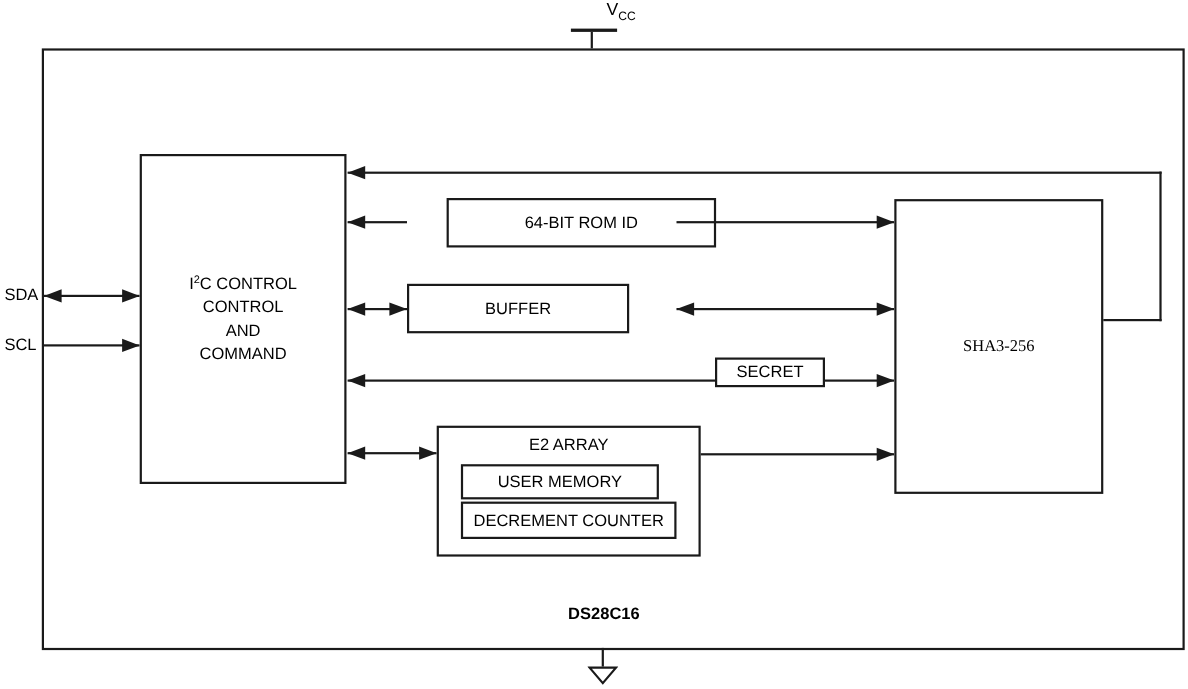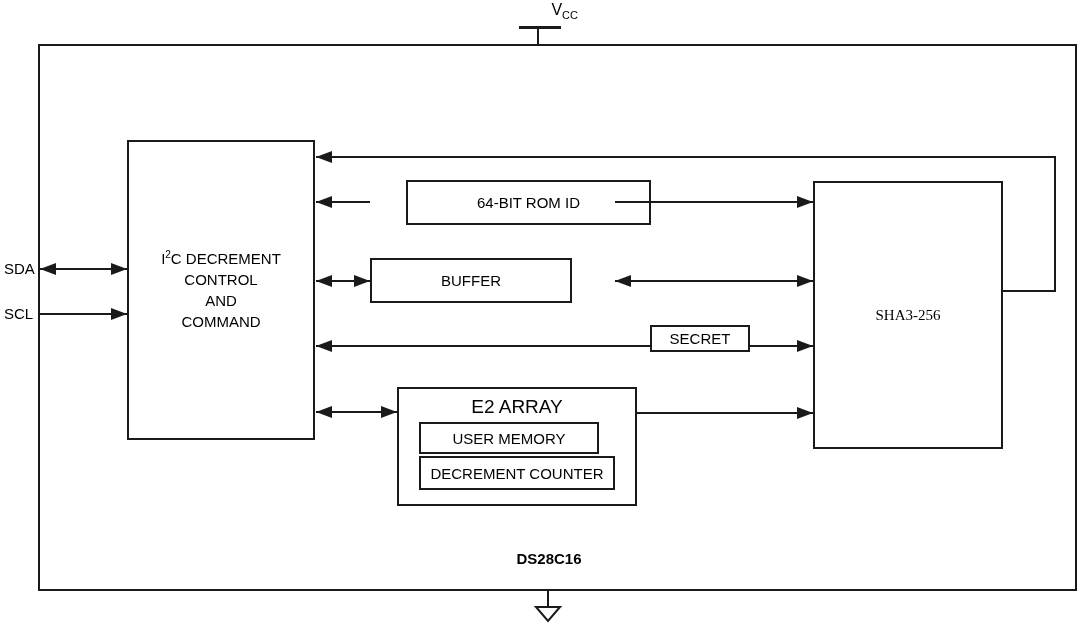--- a/index.html
+++ b/index.html
@@ -11,21 +11,21 @@
   .hline{position:absolute;height:2px;background:#1a1a1a;}
   .vline{position:absolute;width:2px;background:#1a1a1a;}
   .ah{position:absolute;width:0;height:0;border-top:6px solid transparent;border-bottom:6px solid transparent;}
   .ah.l{border-right:16px solid #1a1a1a;}
   .ah.r{border-left:16px solid #1a1a1a;}
   .lbl{position:absolute;font-size:15px;line-height:18px;white-space:nowrap;}
   .center-lbl{
     position:absolute;inset:0;display:flex;align-items:center;justify-content:center;
     font-size:15px;text-align:center;line-height:21px;
   }
-  .toplbl{position:absolute;top:7px;left:0;right:0;text-align:center;font-size:19px;}
+  .toplbl{position:absolute;top:7px;left:0;right:0;text-align:center;font-size:15px;}
   sup{font-size:10px;line-height:0;}
   sub{font-size:11px;line-height:0;}
   .chipname{font-weight:bold;}
 </style>
 </head>
 <body>
 
 <div id="stage">
 
   <div class="lbl" style="left:498px;top:1px;width:80px;text-align:right;font-size:16px;"><span>V</span><sub>CC</sub></div>
@@ -47,21 +47,21 @@
   <div class="hline" style="left:40px;top:268px;width:87px;"></div>
   <div class="ah l" style="left:40px;top:263px;"></div>
   <div class="ah r" style="left:111px;top:263px;"></div>
 
   <div class="hline" style="left:40px;top:313px;width:87px;"></div>
   <div class="ah r" style="left:111px;top:308px;"></div>
 
   <div class="box" style="left:127px;top:140px;width:188px;height:300px;">
     <div class="center-lbl">
       <div>
-        <div><span>I</span><sup>2</sup><span>C DECREMENT</span></div>
+        <div><span>I</span><sup>2</sup><span>C CONTROL</span></div>
         <div>CONTROL</div>
         <div>AND</div>
         <div>COMMAND</div>
       </div>
     </div>
   </div>
 
   <div class="hline" style="left:316px;top:156px;width:740px;"></div>
   <div class="vline" style="left:1054px;top:156px;height:136px;"></div>
   <div class="hline" style="left:1001px;top:290px;width:55px;"></div>

